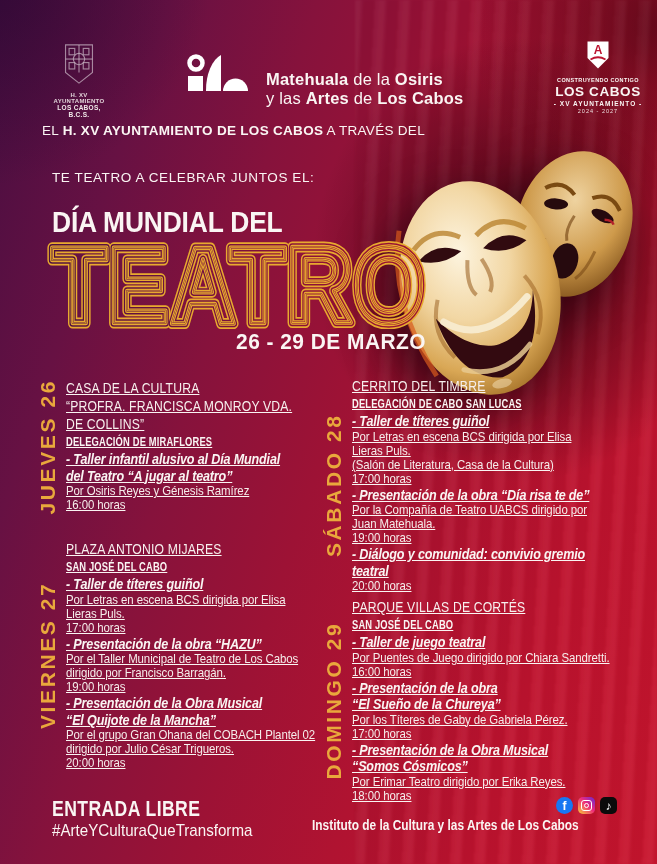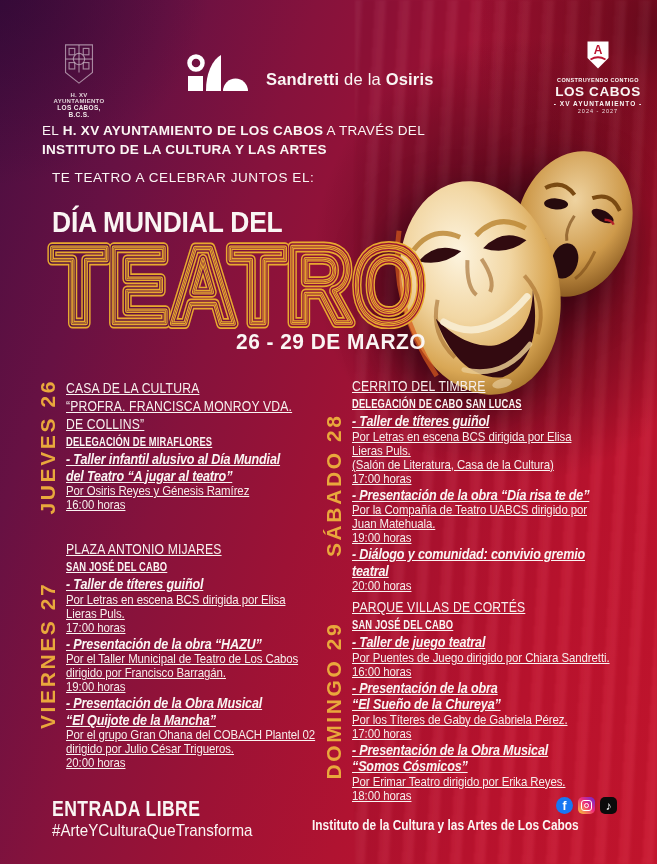--- a/index.html
+++ b/index.html
@@ -154,39 +154,39 @@
   </div>
 
   <div class="abs inst-logo">
     <svg width="64" height="46" viewBox="0 0 64 46">
       <circle cx="10" cy="9" r="6.5" stroke="#fff" stroke-width="4.5" fill="none"></circle>
       <rect x="2" y="22" width="15" height="15" fill="#fff"></rect>
       <path d="M35,1 L35,37 L20,37 A21,37 0 0 1 35,1 Z" fill="#fff"></path>
       <path d="M37,37 A12.5,12.5 0 0 1 62,37 Z" fill="#fff"></path>
     </svg>
     <div class="inst-text">
-      <div><b>Sandretti</b><span> de la </span><b>Osiris</b></div>
+      <div><b>Matehuala</b><span> de la </span><b>Osiris</b></div>
+      <div><span>y las </span><b>Artes</b><span> de </span><b>Los Cabos</b></div>
     </div>
   </div>
 
   <div class="abs seal-right">
     <svg width="28" height="30" viewBox="0 0 34 40">
       <path d="M3,2 H31 V24 L17,38 L3,24 Z" fill="#fff"></path>
       <text x="17" y="19" text-anchor="middle" font-size="16" font-weight="bold" fill="#BC1430" font-family="Liberation Sans, sans-serif">A</text>
       <path d="M7,26 Q17,20 27,26" stroke="#BC1430" stroke-width="2.5" fill="none"></path>
     </svg>
     <div class="tag">CONSTRUYENDO CONTIGO</div>
     <div class="name">LOS CABOS</div>
     <div class="sub">- XV AYUNTAMIENTO -</div>
     <div class="yrs">2024 - 2027</div>
   </div>
 
   <div class="abs intro1">
     <div><span>EL </span><b>H. XV AYUNTAMIENTO DE LOS CABOS</b><span> A TRAVÉS DEL</span></div>
-    <div><b>INSTITUTO DE LA CULTURA Y LAS ARTES</b></div>
   </div>
   <div class="abs intro2">TE TEATRO A CELEBRAR JUNTOS EL:</div>
 
   <div class="abs kicker">DÍA MUNDIAL DEL</div>
   <svg class="abs teatro" width="392" height="92" viewBox="0 0 392 92">
     <defs>
       <linearGradient id="bgGrad" x1="0%" y1="0%" x2="100%" y2="0%">
         <stop offset="0%" stop-color="#4C0E3F"></stop>
           <stop offset="35%" stop-color="#6E1140"></stop>
         <stop offset="70%" stop-color="#8C1137"></stop>

